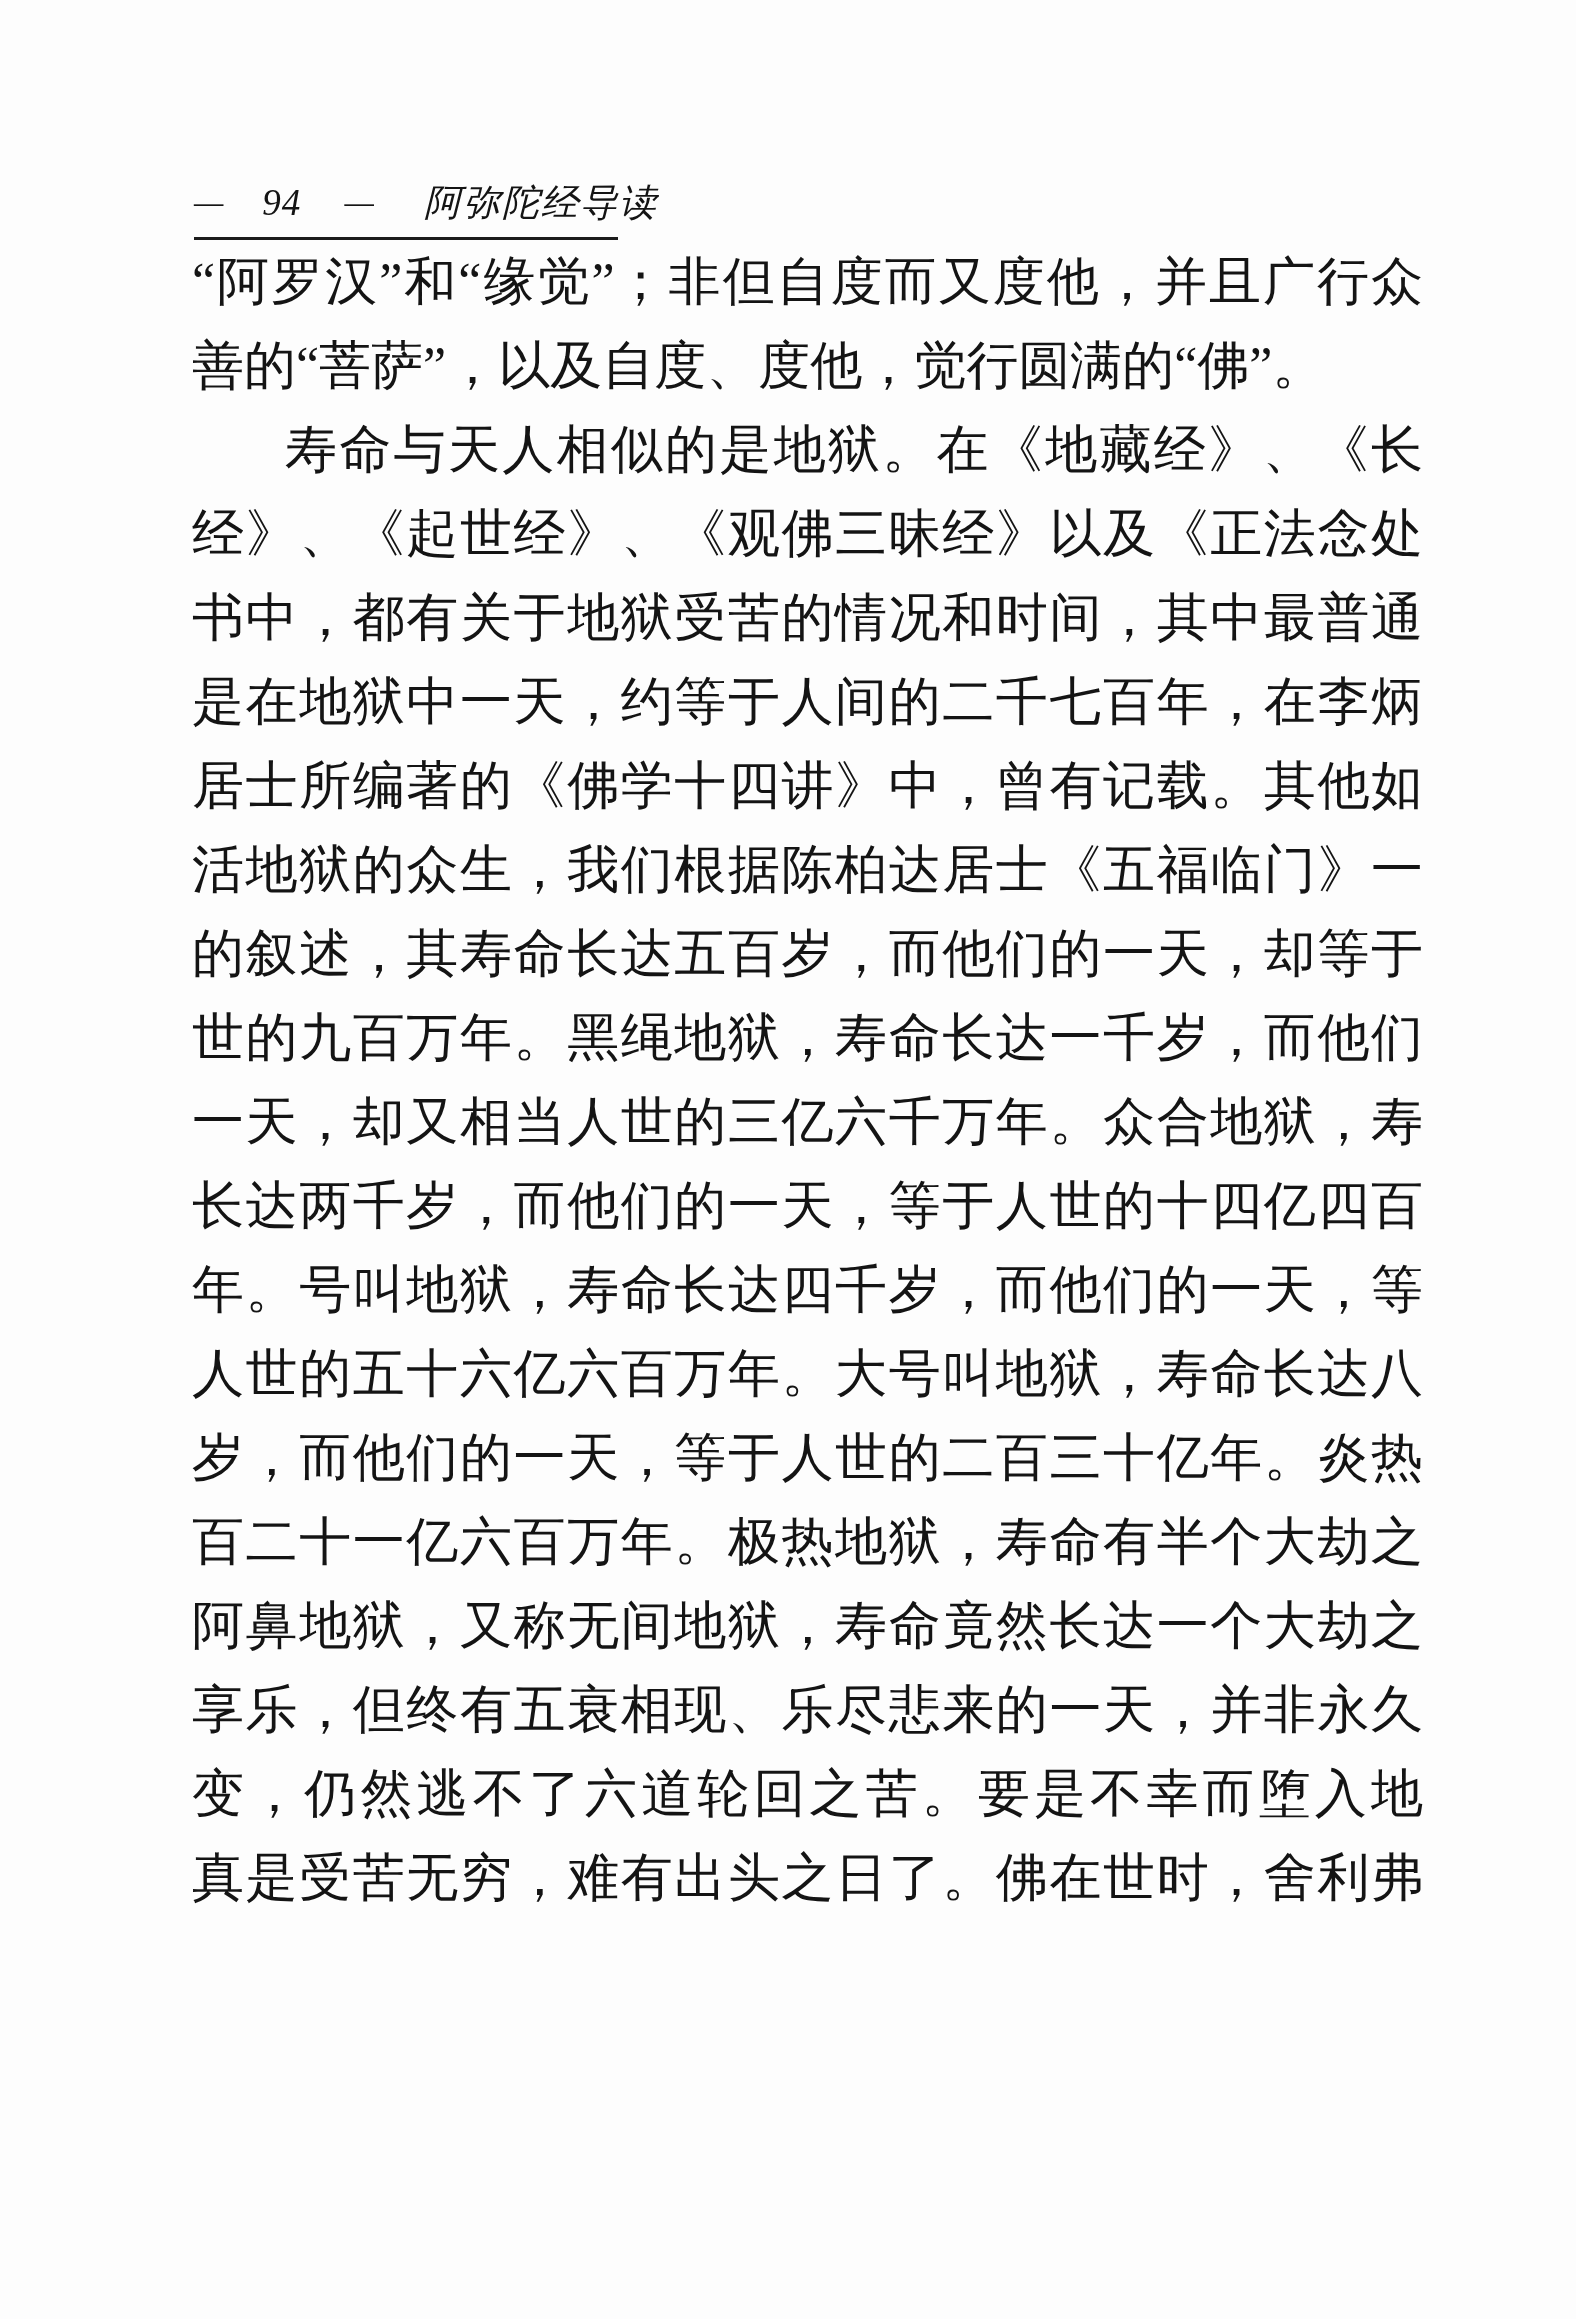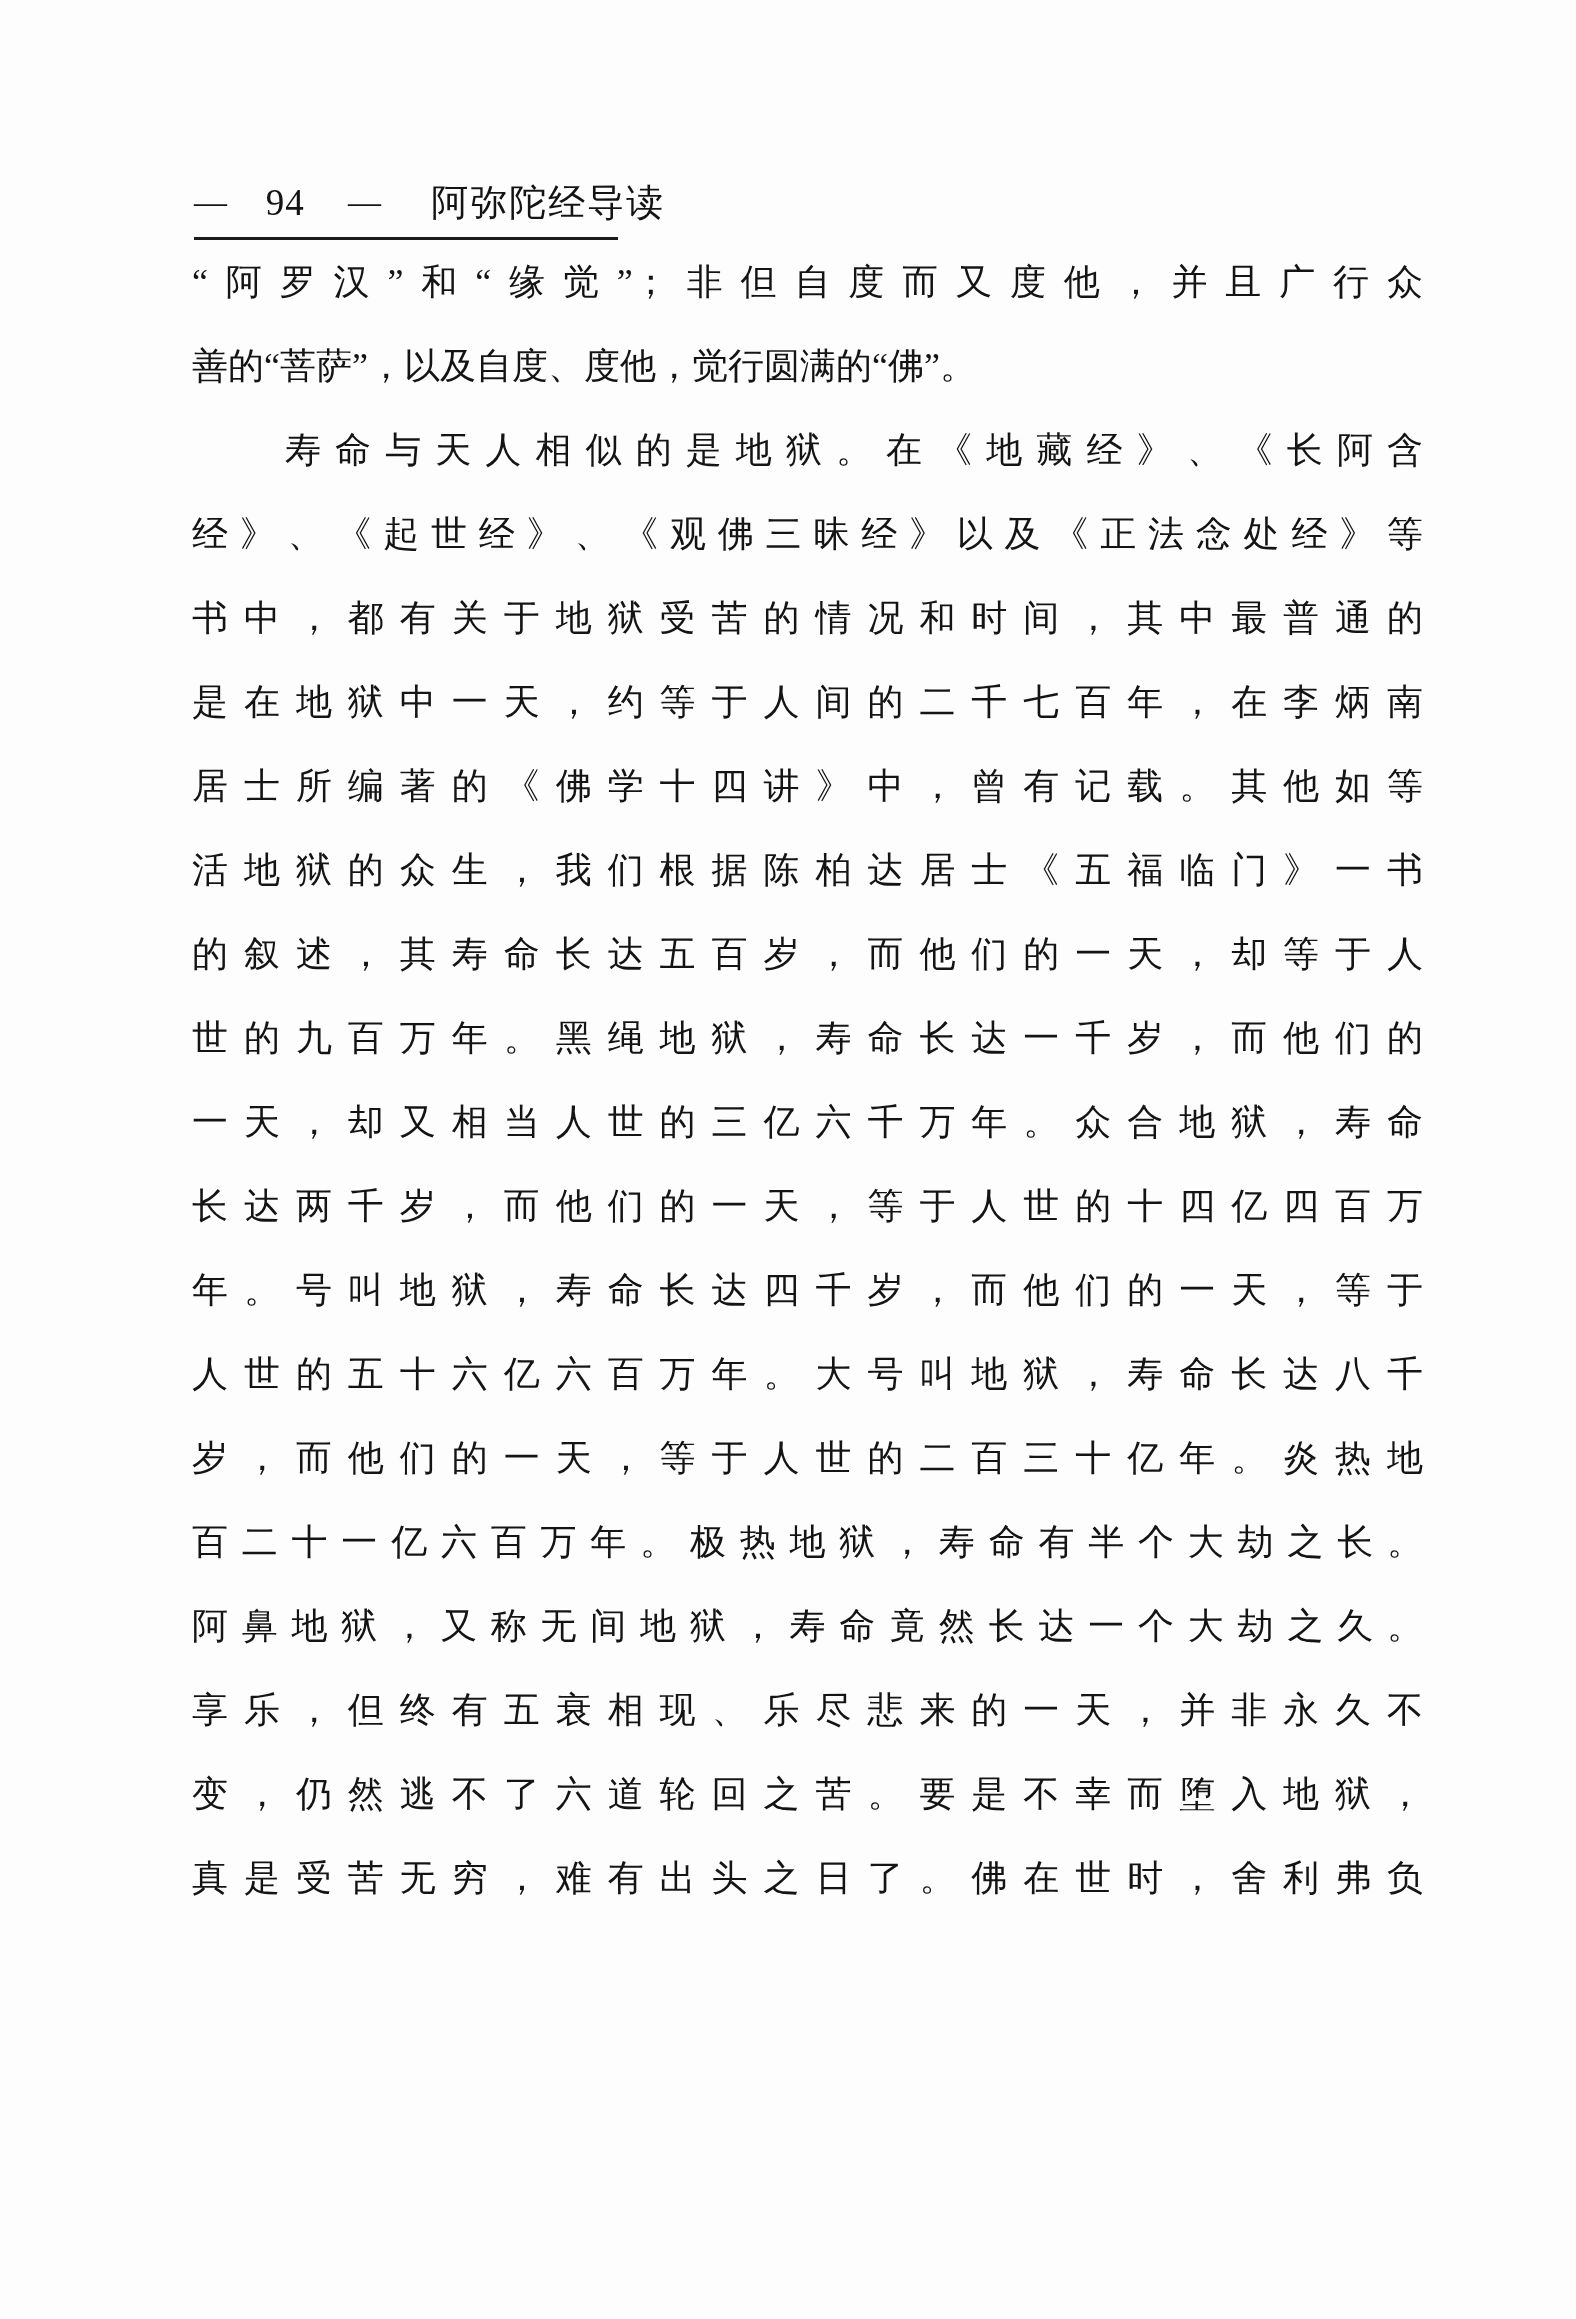--- a/index.html
+++ b/index.html
@@ -20,20 +20,21 @@
   
   .header {
     position: absolute;
     top: 177px;
     left: 194px;
     height: 51px;
     font-size: 37px;
     line-height: 51px;
     white-space: nowrap;
     letter-spacing: 1px;
+    font-style: italic;
   }
   .header .dash {
     display: inline-block;
     font-size: 33px;
     transform: translateY(-2px);
   }
   .header .pagenum {
     display: inline-block;
     margin: 0 33px 0 27.6px;
     font-size: 37px;
@@ -58,21 +59,21 @@
   
   .bodytext {
     position: absolute;
     top: 240px;
     left: 192px;
     width: 1231px;
   }
   .line {
     height: 84px;
     line-height: 84px;
-    font-size: 36px;
+    font-size: 52px;
     text-align: justify;
     text-align-last: justify;
     text-justify: inter-character;
     white-space: normal;
     overflow: hidden;
   }
   .line.indent {
     text-indent: 93px;
   }
   .line.para-end {

